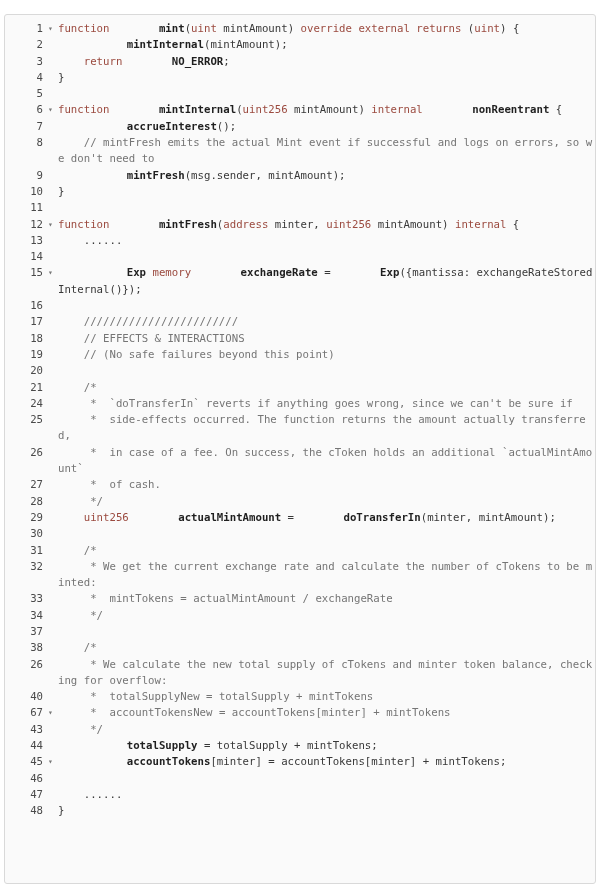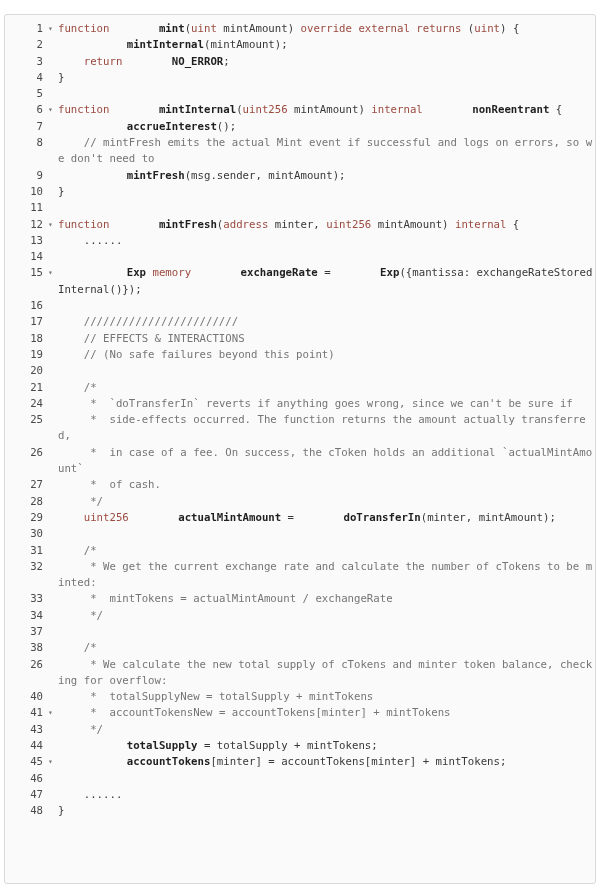--- a/index.html
+++ b/index.html
@@ -232,21 +232,21 @@
         <span class="ln">26</span>
         <span class="fold"></span>
         <span class="code"><span class="seg-c">     * We calculate the new total supply of cTokens and minter token balance, checking for overflow:</span></span>
       </div>
       <div class="line">
         <span class="ln">40</span>
         <span class="fold"></span>
         <span class="code"><span class="seg-c">     *  totalSupplyNew = totalSupply + mintTokens</span></span>
       </div>
       <div class="line">
-        <span class="ln">41</span>
+        <span class="ln">67</span>
         <span class="fold">▾</span>
         <span class="code"><span class="seg-c">     *  accountTokensNew = accountTokens[minter] + mintTokens</span></span>
       </div>
       <div class="line">
         <span class="ln">43</span>
         <span class="fold"></span>
         <span class="code"><span class="seg-c">     */</span></span>
       </div>
       <div class="line">
         <span class="ln">44</span>

